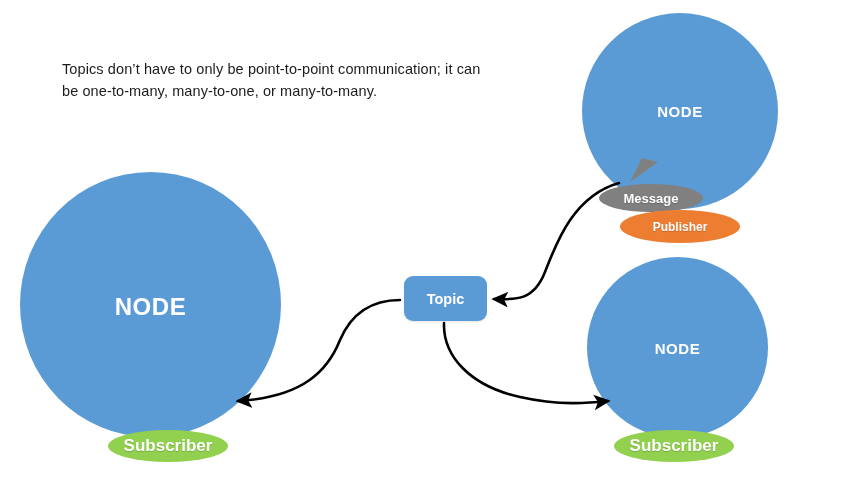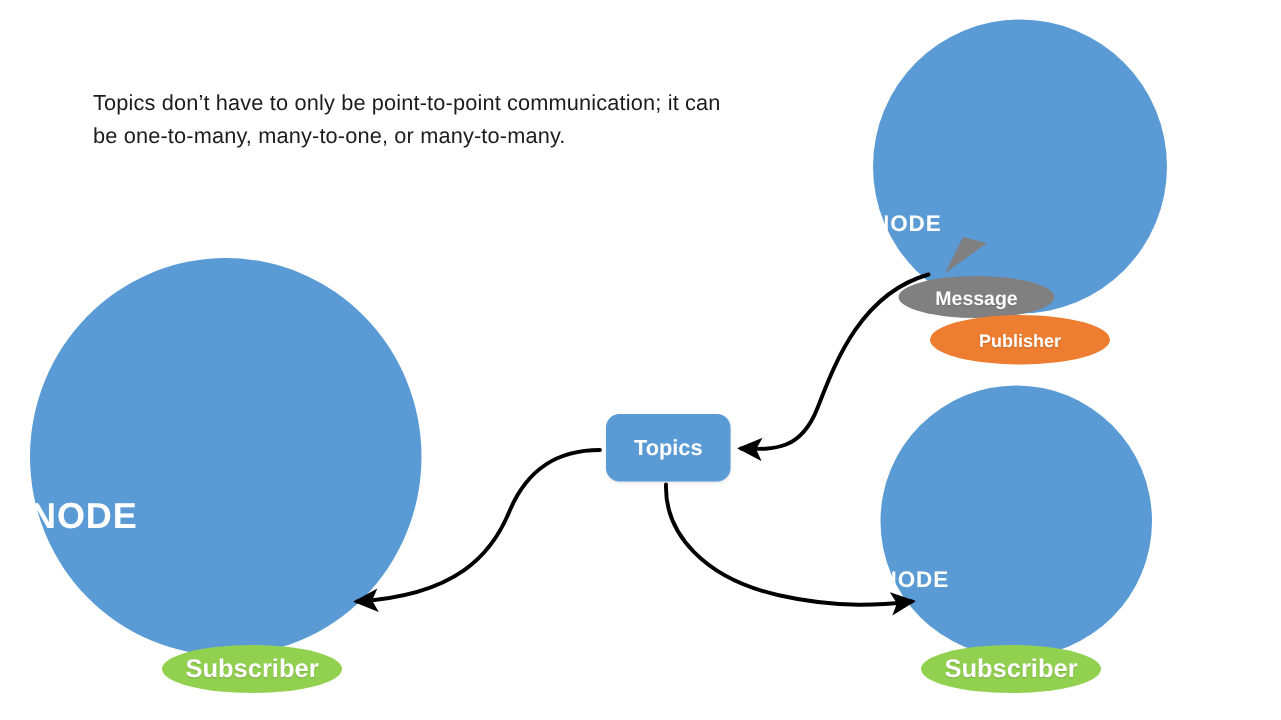--- a/index.html
+++ b/index.html
@@ -37,23 +37,23 @@
   }
   .node-circle {
     position: absolute;
     border-radius: 50%;
     background: #5B9BD5;
   }
   .node-label {
     position: absolute;
     color: #ffffff;
     font-weight: bold;
+    text-align: center;
     letter-spacing: 0.6px;
     font-family: "Liberation Sans", sans-serif;
-    margin-top: 38px;
   }
   .pill {
     position: absolute;
     border-radius: 50%;
     display: flex;
     align-items: center;
     justify-content: center;
     color: #ffffff;
     font-weight: bold;
     font-family: "Liberation Sans", sans-serif;
@@ -113,21 +113,21 @@
   </svg>
 
   <div class="pill pill-message" style="left:599px; top:140px; width:104px; height:28px;">Message</div>
 
   <div class="pill pill-publisher" style="left:620px; top:166px; width:120px; height:33px;">Publisher</div>
 
   <div class="node-circle" style="left:587px; top:257px; width:181px; height:181px;"></div>
   <div class="node-label" style="left:587px; top:340px; width:181px; font-size:15px;">NODE</div>
   <div class="pill pill-subscriber" style="left:614px; top:386px; width:120px; height:32px;">Subscriber</div>
 
-  <div id="topic-box">Topics</div>
+  <div id="topic-box">Topic</div>
 
   <svg id="arrows" viewBox="0 0 854 480">
     <defs>
       <marker id="arrowhead" markerWidth="7" markerHeight="7" refX="5.4" refY="3" orient="auto" markerUnits="strokeWidth">
         <path d="M0,0 L6.4,3 L0,6 L1.5,3 z" fill="#000000"></path>
       </marker>
     </defs>
 
     <path class="edge" d="M 619,183 C 573,196 556,244 545,272 C 534,300 517,300 494,299" marker-end="url(#arrowhead)"></path>
 

